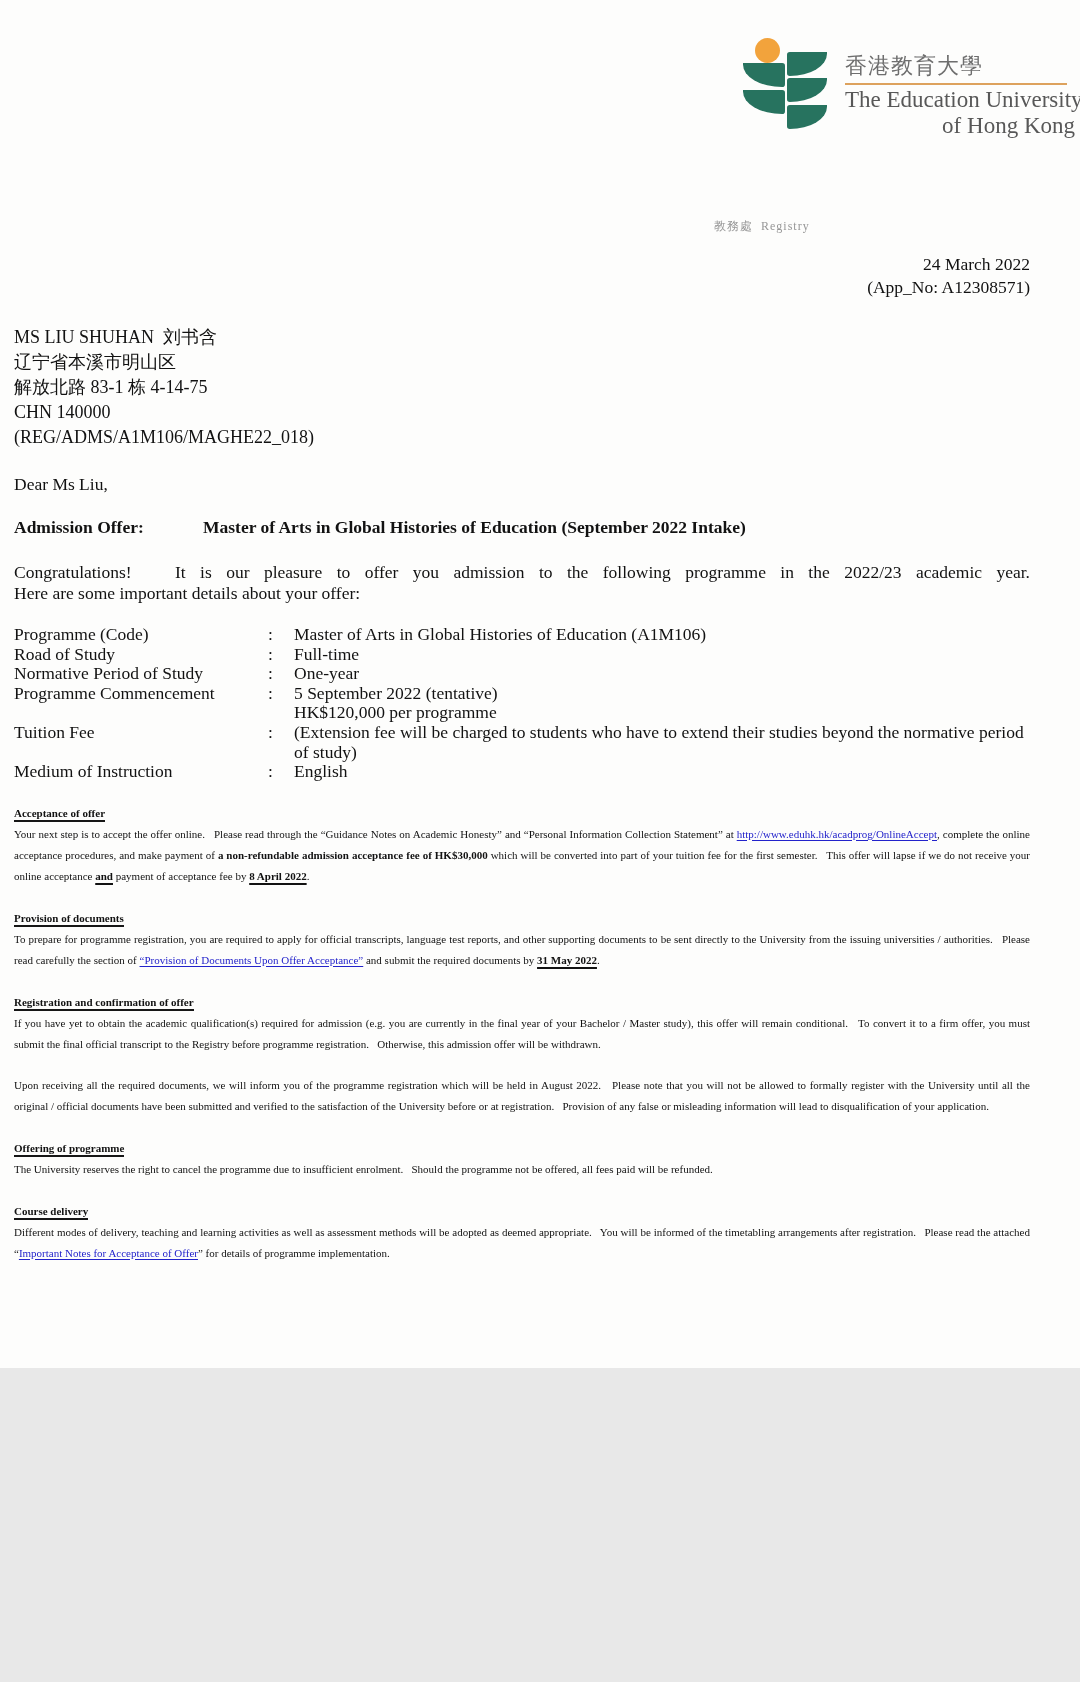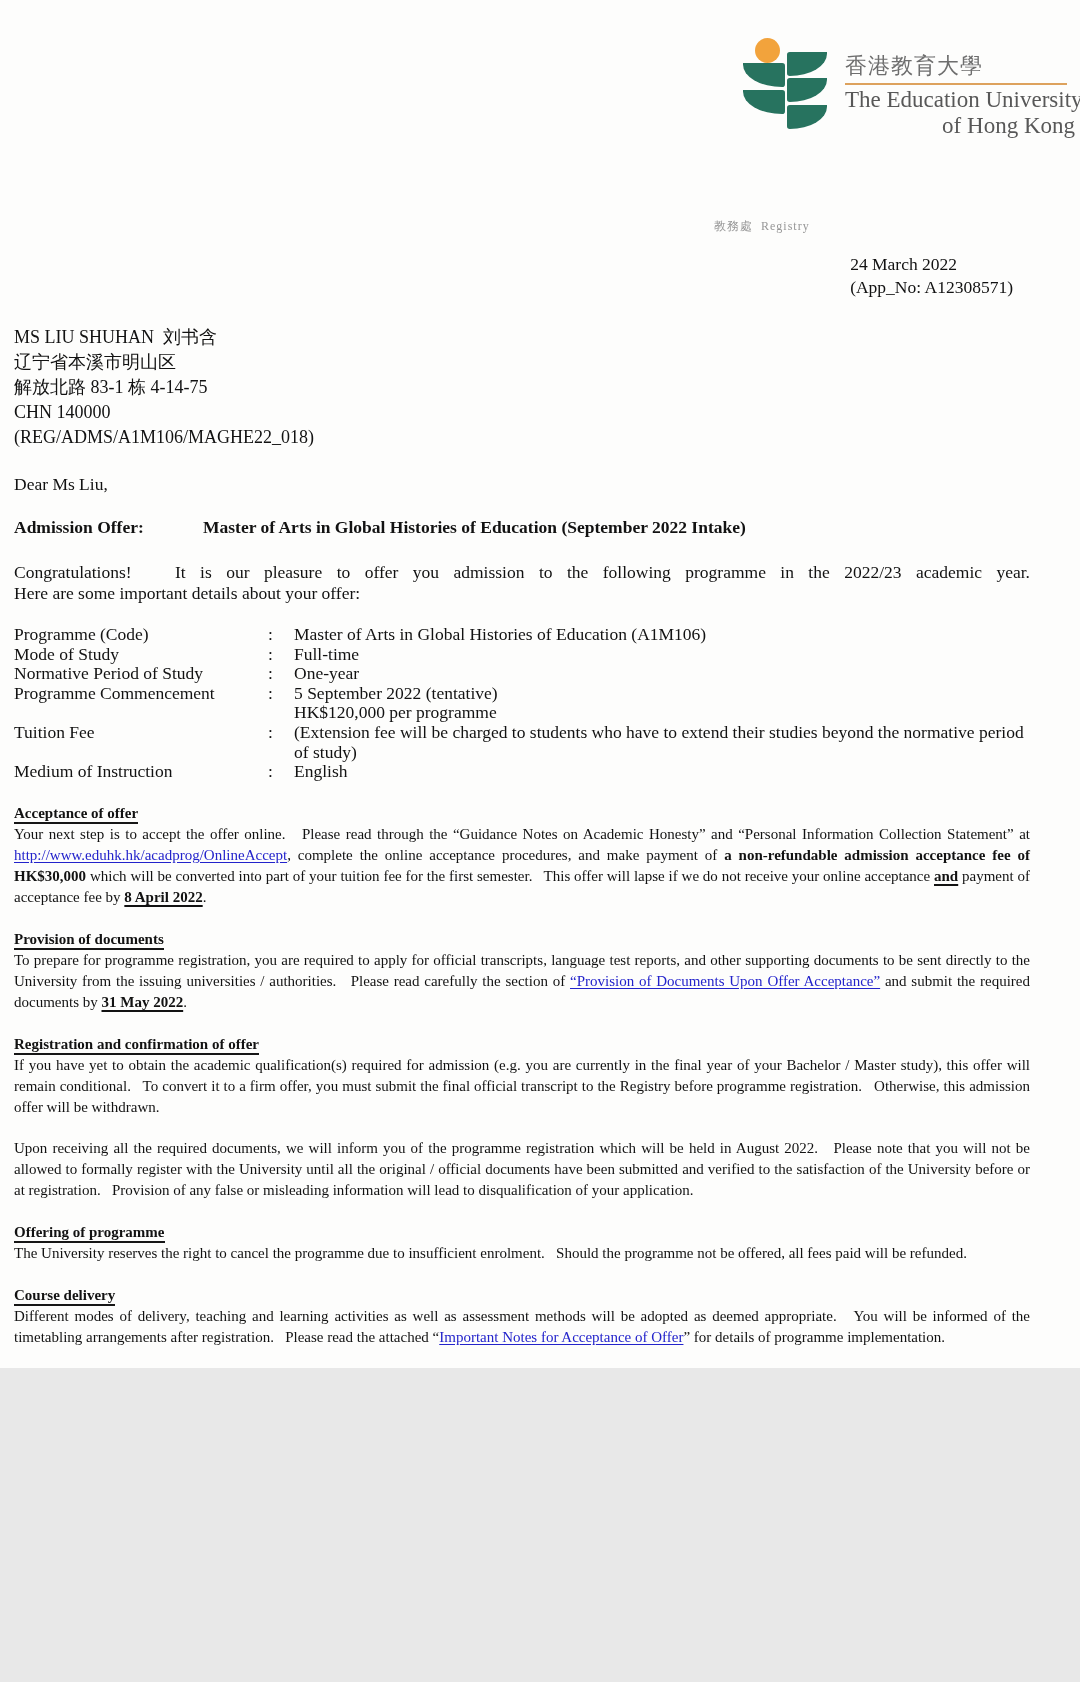--- a/index.html
+++ b/index.html
@@ -19,36 +19,36 @@
   .leaf{position:absolute;}
   .leafL{width:42px;height:24px;border-radius:0 3px 3px 100%;}
   .leafR{width:40px;height:24px;border-radius:0 3px 3px 100%;transform:scaleX(-1);}
   .l1{left:0;top:25px;} .l2{left:0;top:52px;}
   .r1{left:44px;top:14px;} .r2{left:44px;top:40px;} .r3{left:44px;top:67px;}
   .namewrap{margin-left:18px;margin-top:14px;width:230px;}
   .cn-name{font-size:22px;letter-spacing:1px;color:#6e6e6e;line-height:28px;white-space:nowrap;}
   .lh-divider{height:2px;margin:3px 0 2px 0;width:222px;}
   .en-name{font-size:23px;line-height:26px;color:#585858;white-space:nowrap;text-align:right;}
   .registry{position:absolute;top:218px;left:714px;font-size:12px;color:#979797;letter-spacing:1px;}
-  .dateblock{position:absolute;top:253px;right:67px;text-align:left;font-size:17.5px;line-height:23px;}
+  .dateblock{position:absolute;top:253px;right:50px;text-align:right;font-size:17.5px;line-height:23px;}
   
   .body{position:absolute;left:14px;right:50px;top:325px;}
   .recipient{line-height:25px;font-size:18px;}
   .salutation{margin-top:24px;line-height:21px;font-size:17.5px;}
   .subject{margin-top:22px;display:flex;font-weight:bold;font-size:17.5px;line-height:21px;font-family:Liberation Serif, serif;}
   .subj-label{width:189px;flex:none;}
   .intro{margin-top:24px;font-size:17.5px;line-height:21px;}
   .jfull{text-align:justify;text-align-last:justify;}
   .details{margin-top:21px;font-size:17.5px;line-height:19.6px;}
   .drow{display:flex;align-items:center;}
   .dlabel{width:254px;flex:none;}
   .dcolon{width:26px;flex:none;}
   .dvalue{flex:1;}
   .sections{}
-  .sec{margin-top:20px;font-size:15px;line-height:21px;}
+  .sec{margin-top:20px;font-size:11px;line-height:21px;}
   .sheadwrap{line-height:22px;}
   .shead{font-weight:bold;border-bottom:2px solid #161616;padding-bottom:1px;}
   .spar{margin:0;text-align:justify;}
   .spar + .spar{margin-top:20px;}
   .b{font-weight:bold;}
   .bu{font-weight:bold;text-decoration:underline;text-decoration-thickness:2px;text-underline-offset:3px;}
   .lnk{color:#2323cb;text-decoration:underline;text-underline-offset:2px;cursor:pointer;}
   
   .footer{position:absolute;left:60px;top:1586px;font-size:17px;line-height:23px;}
   .f-cn{color:#7d7d7d;letter-spacing:1px;}
@@ -106,21 +106,21 @@
       <div>Here are some important details about your offer:</div>
     </div>
 
     <div class="details">
         <div class="drow">
           <div class="dlabel">Programme (Code)</div>
           <div class="dcolon">:</div>
           <div class="dvalue">Master of Arts in Global Histories of Education (A1M106)</div>
         </div>
         <div class="drow">
-          <div class="dlabel">Mode of Study</div>
+          <div class="dlabel">Road of Study</div>
           <div class="dcolon">:</div>
           <div class="dvalue">Full-time</div>
         </div>
         <div class="drow">
           <div class="dlabel">Normative Period of Study</div>
           <div class="dcolon">:</div>
           <div class="dvalue">One-year</div>
         </div>
         <div class="drow">
           <div class="dlabel">Programme Commencement</div>

